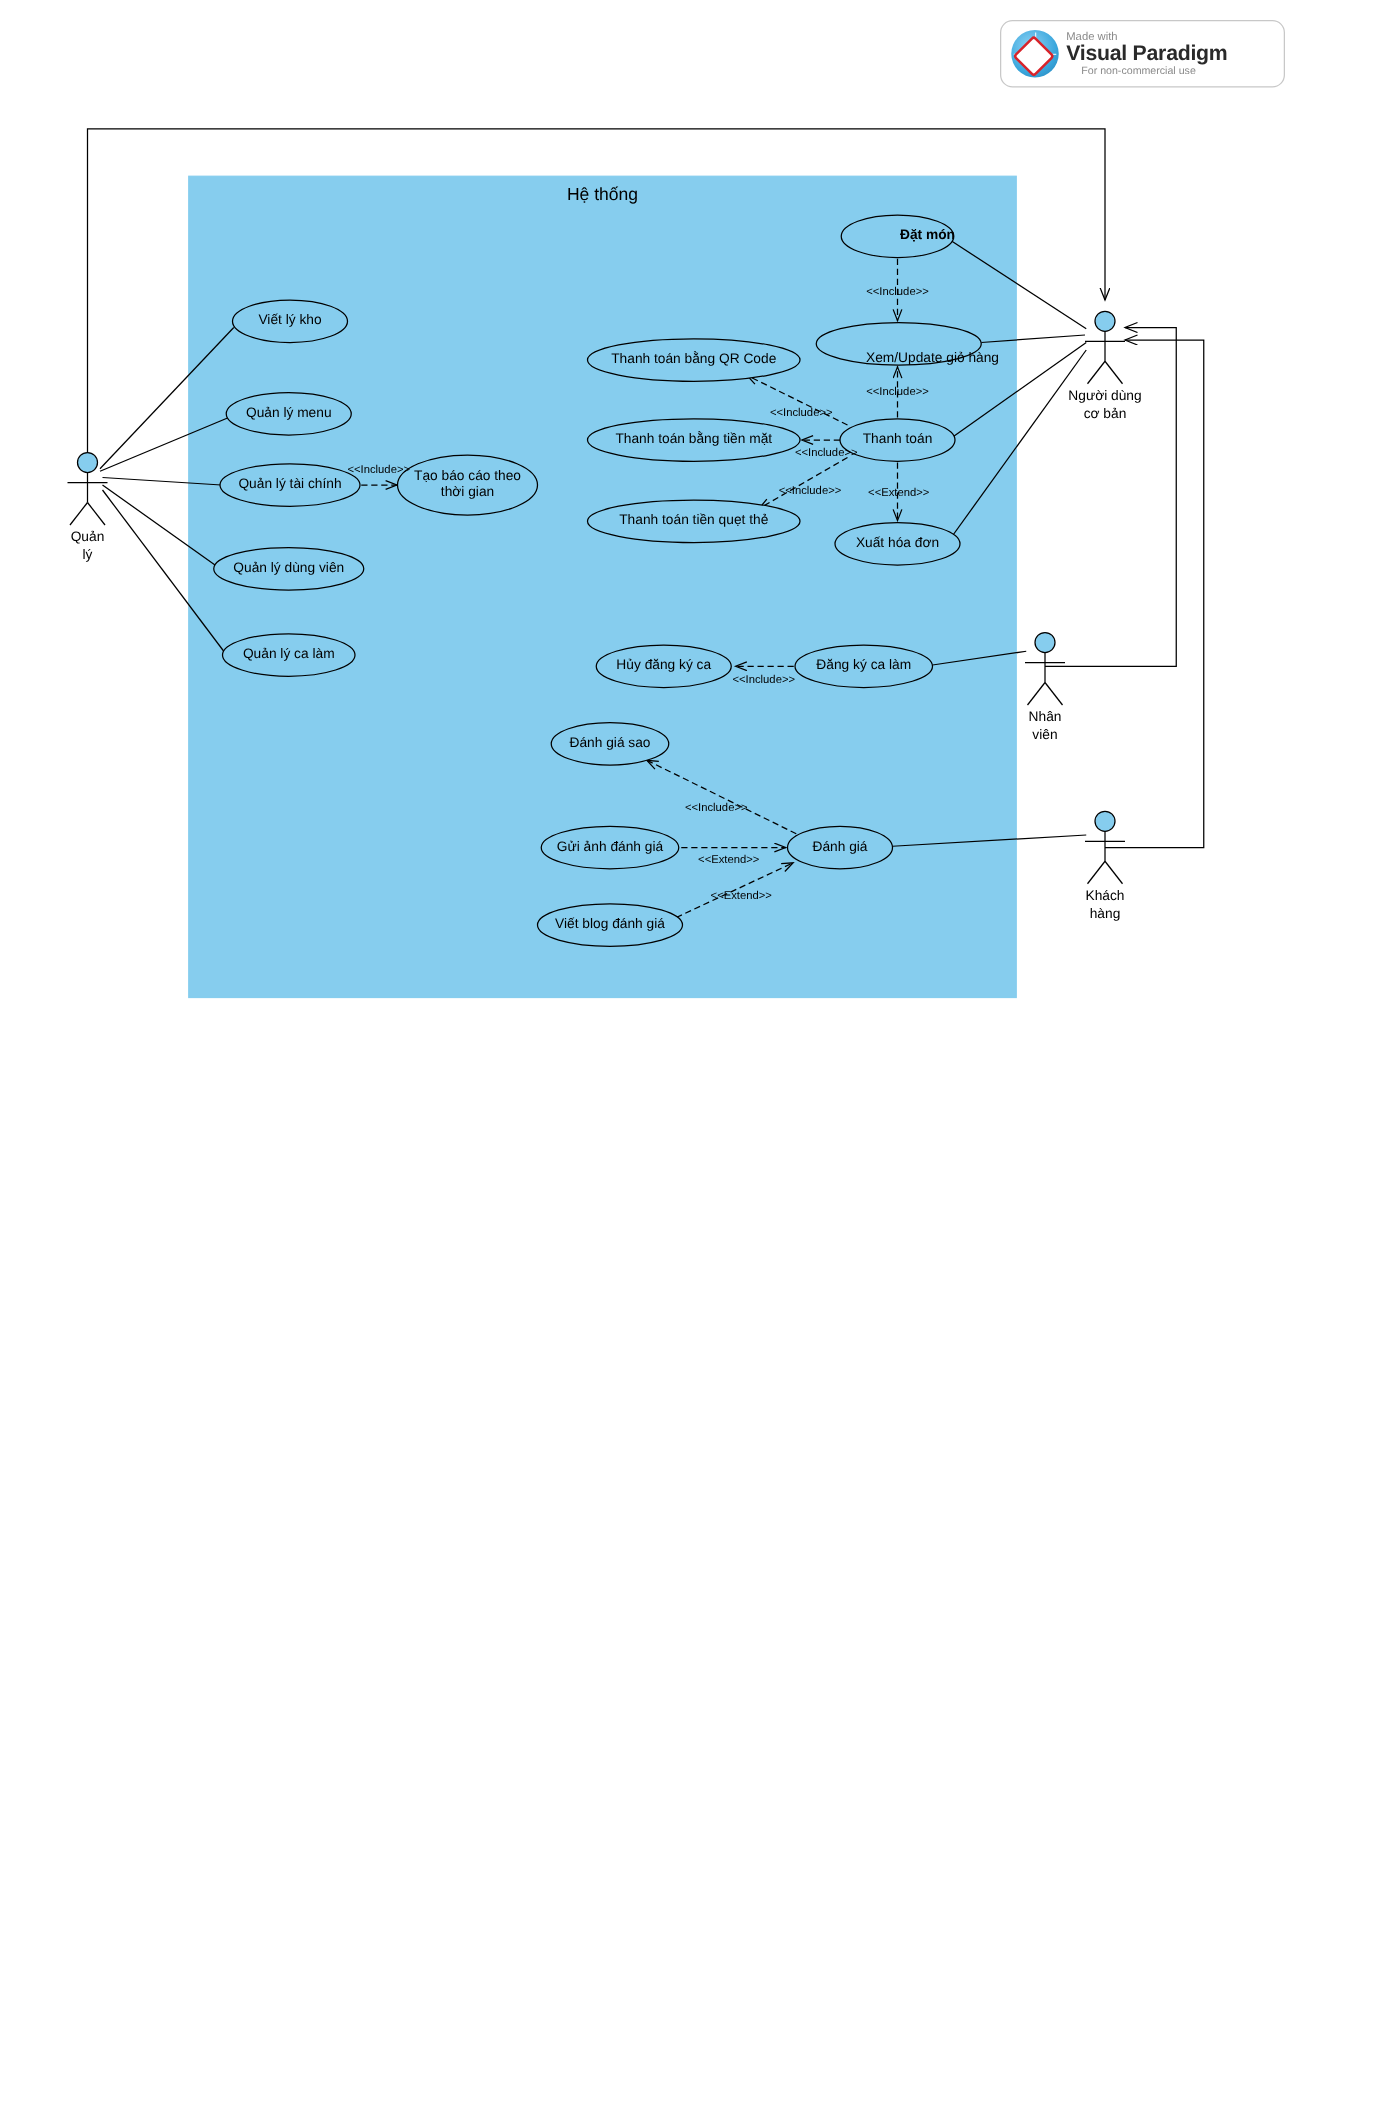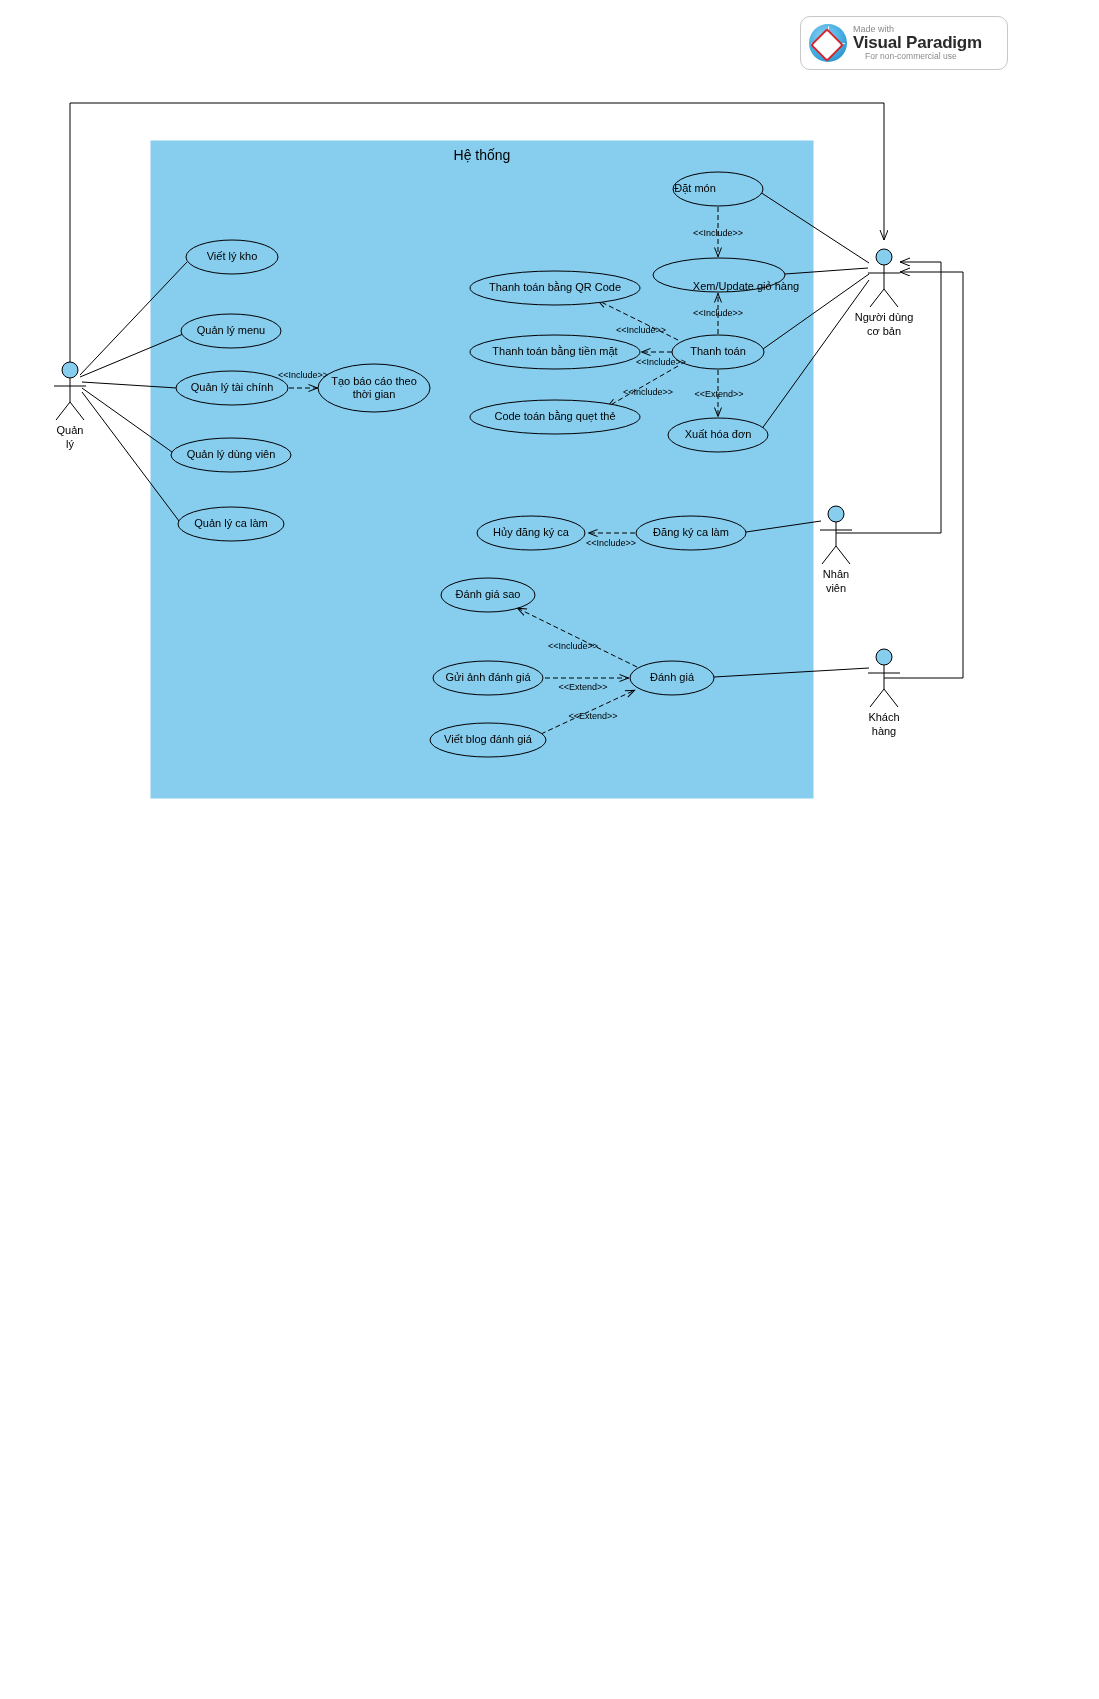--- a/index.html
+++ b/index.html
@@ -18,21 +18,21 @@
     position: absolute;
     left: 0; top: 0;
     width: 1099px;
     height: 1699px;
   }
   
   #watermark {
     position: absolute;
     left: 800px;
     top: 16px;
-    width: 208px;
+    width: 228px;
     height: 54px;
     border: 1px solid #c8c8c8;
     border-radius: 10px;
     background: #ffffff;
     box-sizing: border-box;
     display: flex;
     align-items: center;
     padding: 4px 8px;
   }
   #wm-globe {
@@ -253,26 +253,26 @@
 </svg>
 
 <div class="sys-label" style="left:482px; top:147px;">Hệ thống</div>
 
 <div class="uc-label" style="left:232px; top:257px;">Viết lý kho</div>
 <div class="uc-label" style="left:231px; top:331px;">Quản lý menu</div>
 <div class="uc-label" style="left:232px; top:388px;">Quản lý tài chính</div>
 <div class="uc-label" style="left:231px; top:455px;">Quản lý dùng viên</div>
 <div class="uc-label" style="left:231px; top:524px;">Quản lý ca làm</div>
 <div class="uc-label wrap" style="left:374px; top:388px;">Tạo báo cáo theo thời gian</div>
-<div class="uc-label" style="left:695px; top:189px;">Đặt món</div>
+<div class="uc-label" style="left:742px; top:189px;font-weight:bold;">Đặt món</div>
 <div class="uc-label" style="left:746px; top:275px;margin-top:12px;">Xem/Update giỏ hàng</div>
 <div class="uc-label" style="left:718px; top:352px;">Thanh toán</div>
 <div class="uc-label" style="left:555px; top:288px;">Thanh toán bằng QR Code</div>
 <div class="uc-label" style="left:555px; top:352px;">Thanh toán bằng tiền mặt</div>
-<div class="uc-label" style="left:555px; top:417px;">Code toán bằng quẹt thẻ</div>
+<div class="uc-label" style="left:555px; top:417px;">Thanh toán tiền quẹt thẻ</div>
 <div class="uc-label" style="left:718px; top:435px;">Xuất hóa đơn</div>
 <div class="uc-label" style="left:691px; top:533px;">Đăng ký ca làm</div>
 <div class="uc-label" style="left:531px; top:533px;">Hủy đăng ký ca</div>
 <div class="uc-label" style="left:488px; top:595px;">Đánh giá sao</div>
 <div class="uc-label" style="left:488px; top:678px;">Gửi ảnh đánh giá</div>
 <div class="uc-label" style="left:488px; top:740px;">Viết blog đánh giá</div>
 <div class="uc-label" style="left:672px; top:678px;">Đánh giá</div>
 
 <div class="actor-label" style="left:70px; top:424px;">Quản
 lý</div>

